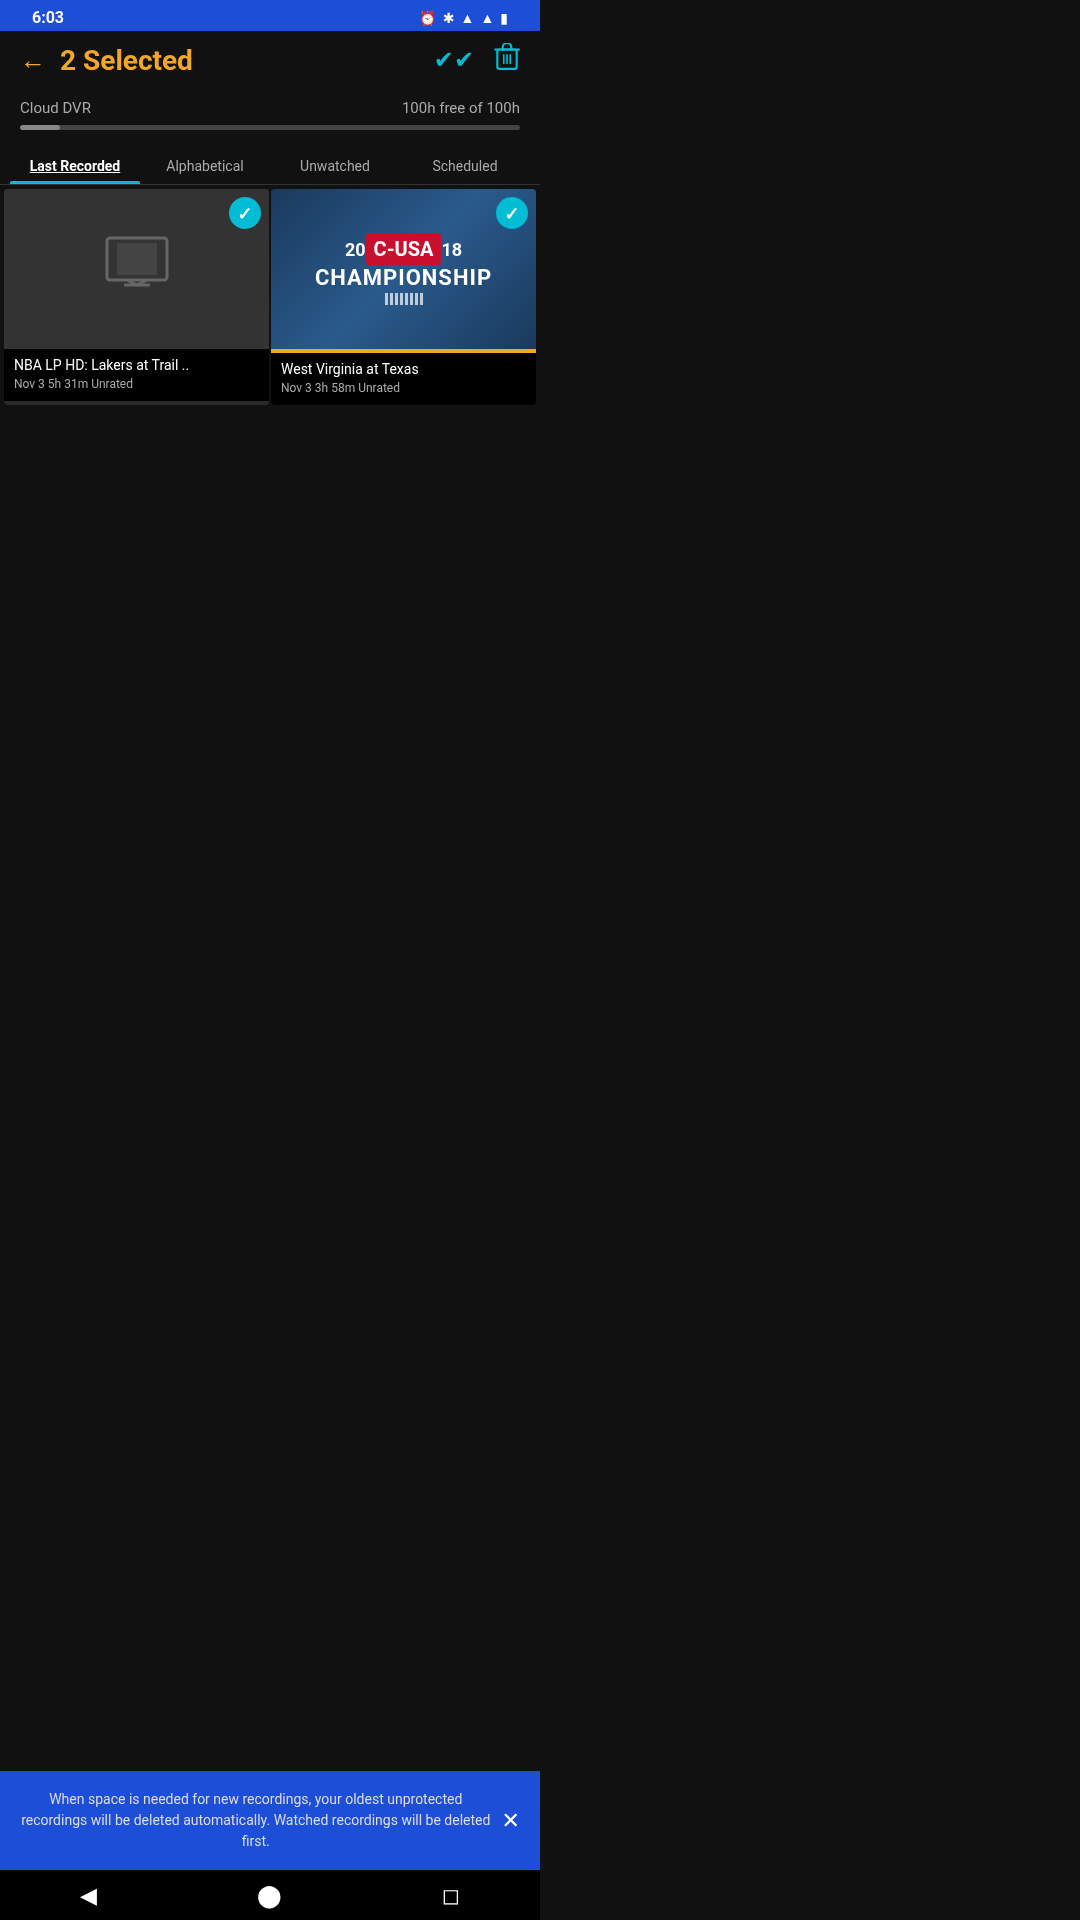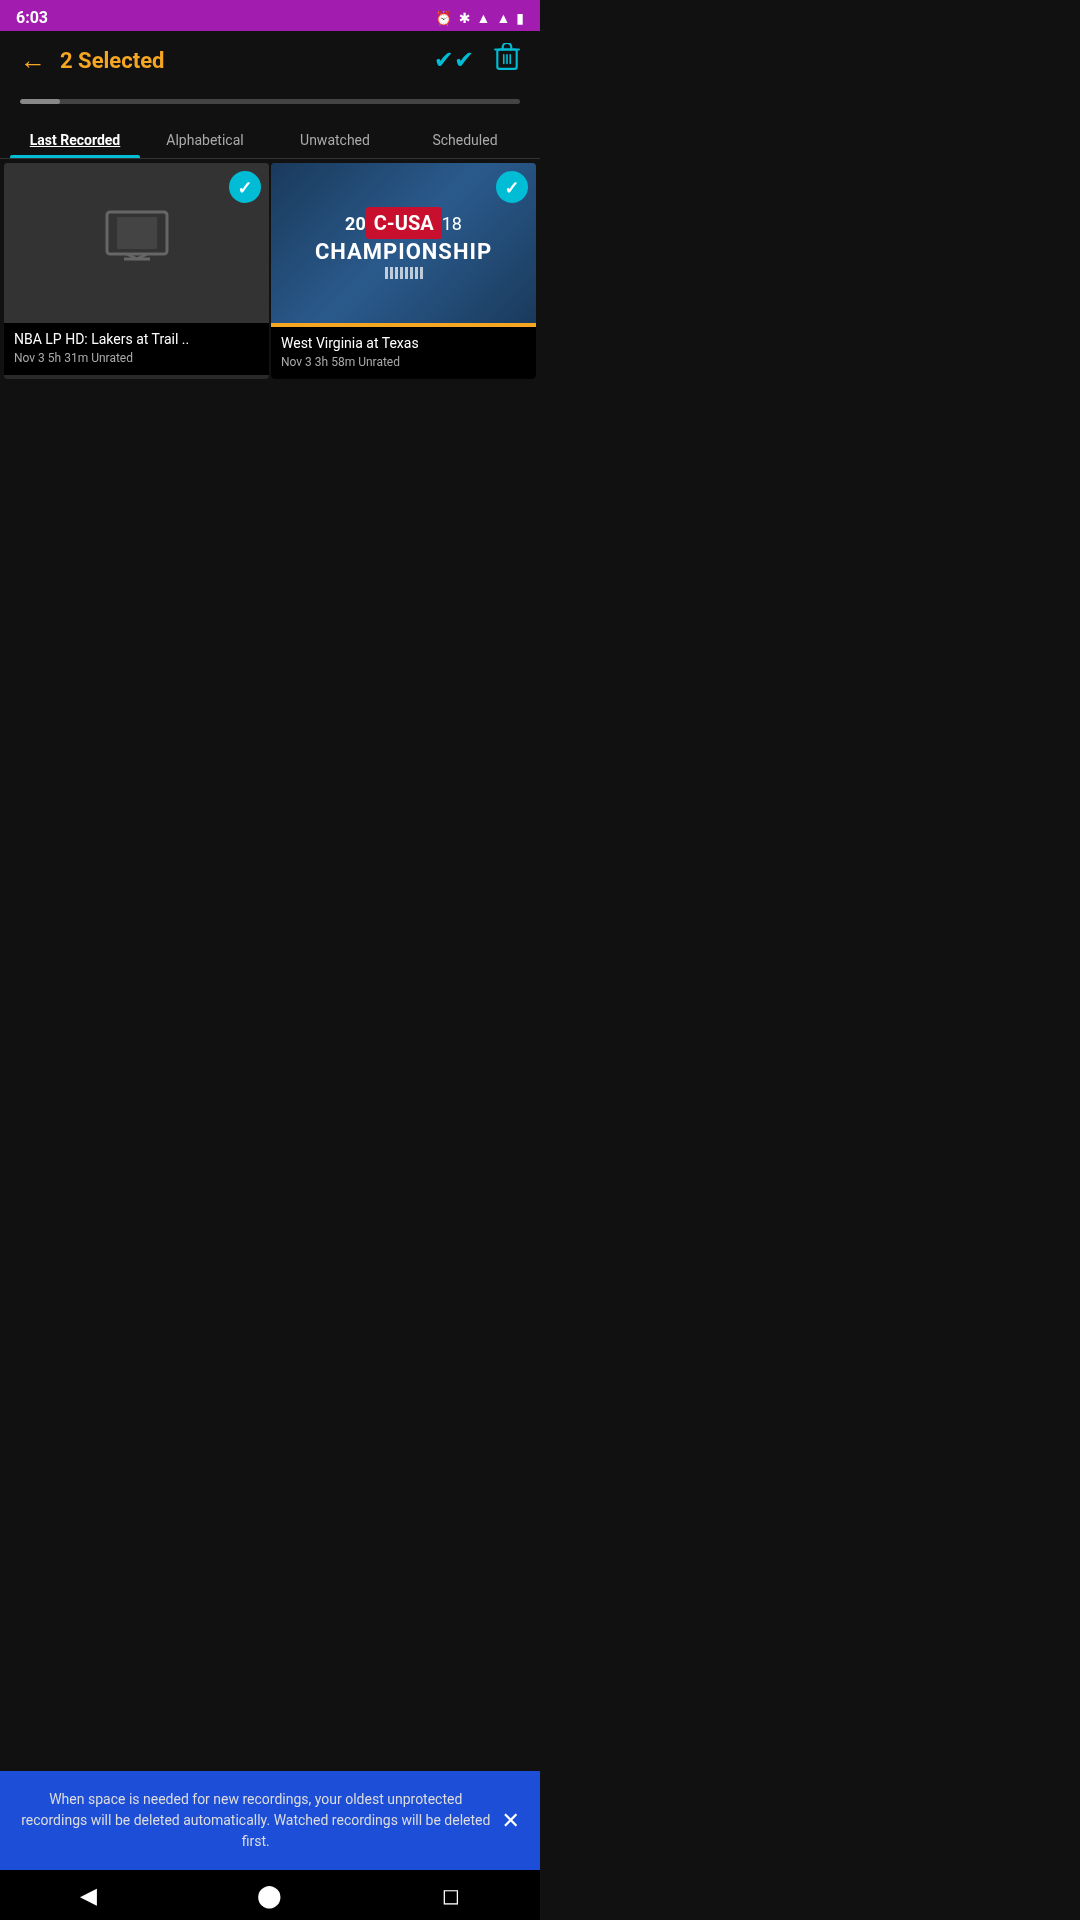--- a/index.html
+++ b/index.html
@@ -12,22 +12,22 @@
       min-height: 960px;
       position: relative;
       overflow-x: hidden;
     }
 
     
     .status-bar {
       display: flex;
       justify-content: space-between;
       align-items: center;
-      padding: 8px 16px 4px;
-      background: #a21caf;
+      padding: 8px 32px 4px;
+      background: #1d4ed8;
     }
     .status-time {
       font-size: 16px;
       font-weight: bold;
       color: #fff;
     }
     .status-icons {
       display: flex;
       align-items: center;
       gap: 6px;
@@ -50,21 +50,21 @@
       align-items: center;
       gap: 14px;
     }
     .back-arrow {
       color: #f5a623;
       font-size: 26px;
       cursor: pointer;
     }
     .selected-title {
       color: #f5a623;
-      font-size: 22px;
+      font-size: 28px;
       font-weight: bold;
     }
     .header-right {
       display: flex;
       align-items: center;
       gap: 20px;
     }
     .check-all-icon {
       color: #00bcd4;
       font-size: 24px;
@@ -198,21 +198,21 @@
       margin: 0 0;
     }
     .champ-cusa-text {
       font-size: 20px;
       font-weight: bold;
       color: #fff;
     }
     .champ-year-right {
       font-size: 18px;
       color: #fff;
-      font-weight: normal;
+      font-weight: bold;
       text-align: center;
     }
     .champ-word {
       font-size: 22px;
       font-weight: bold;
       color: #fff;
       letter-spacing: 1px;
       text-transform: uppercase;
     }
     .champ-lines {
@@ -344,20 +344,24 @@
         <rect x="3" y="6" width="18" height="18" rx="2" stroke="#00bcd4" stroke-width="2" fill="none"></rect>
         <path d="M1 6h22" stroke="#00bcd4" stroke-width="2" stroke-linecap="round"></path>
         <path d="M8 6V4a4 4 0 018 0v2" stroke="#00bcd4" stroke-width="2" stroke-linecap="round"></path>
         <path d="M9 11v8M12 11v8M15 11v8" stroke="#00bcd4" stroke-width="1.5" stroke-linecap="round"></path>
       </svg>
     </span>
   </div>
 </div>
 
 <div class="dvr-section">
+  <div class="dvr-row">
+    <span class="dvr-label">Cloud DVR</span>
+    <span class="dvr-info">100h  free of 100h</span>
+  </div>
   <div class="dvr-progress-bar">
     <div class="dvr-progress-fill" style="width:8%"></div>
   </div>
 </div>
 
 <div class="tabs">
   <div class="tab active">
     <span>Last Recorded</span>
   </div>
   <div class="tab">

